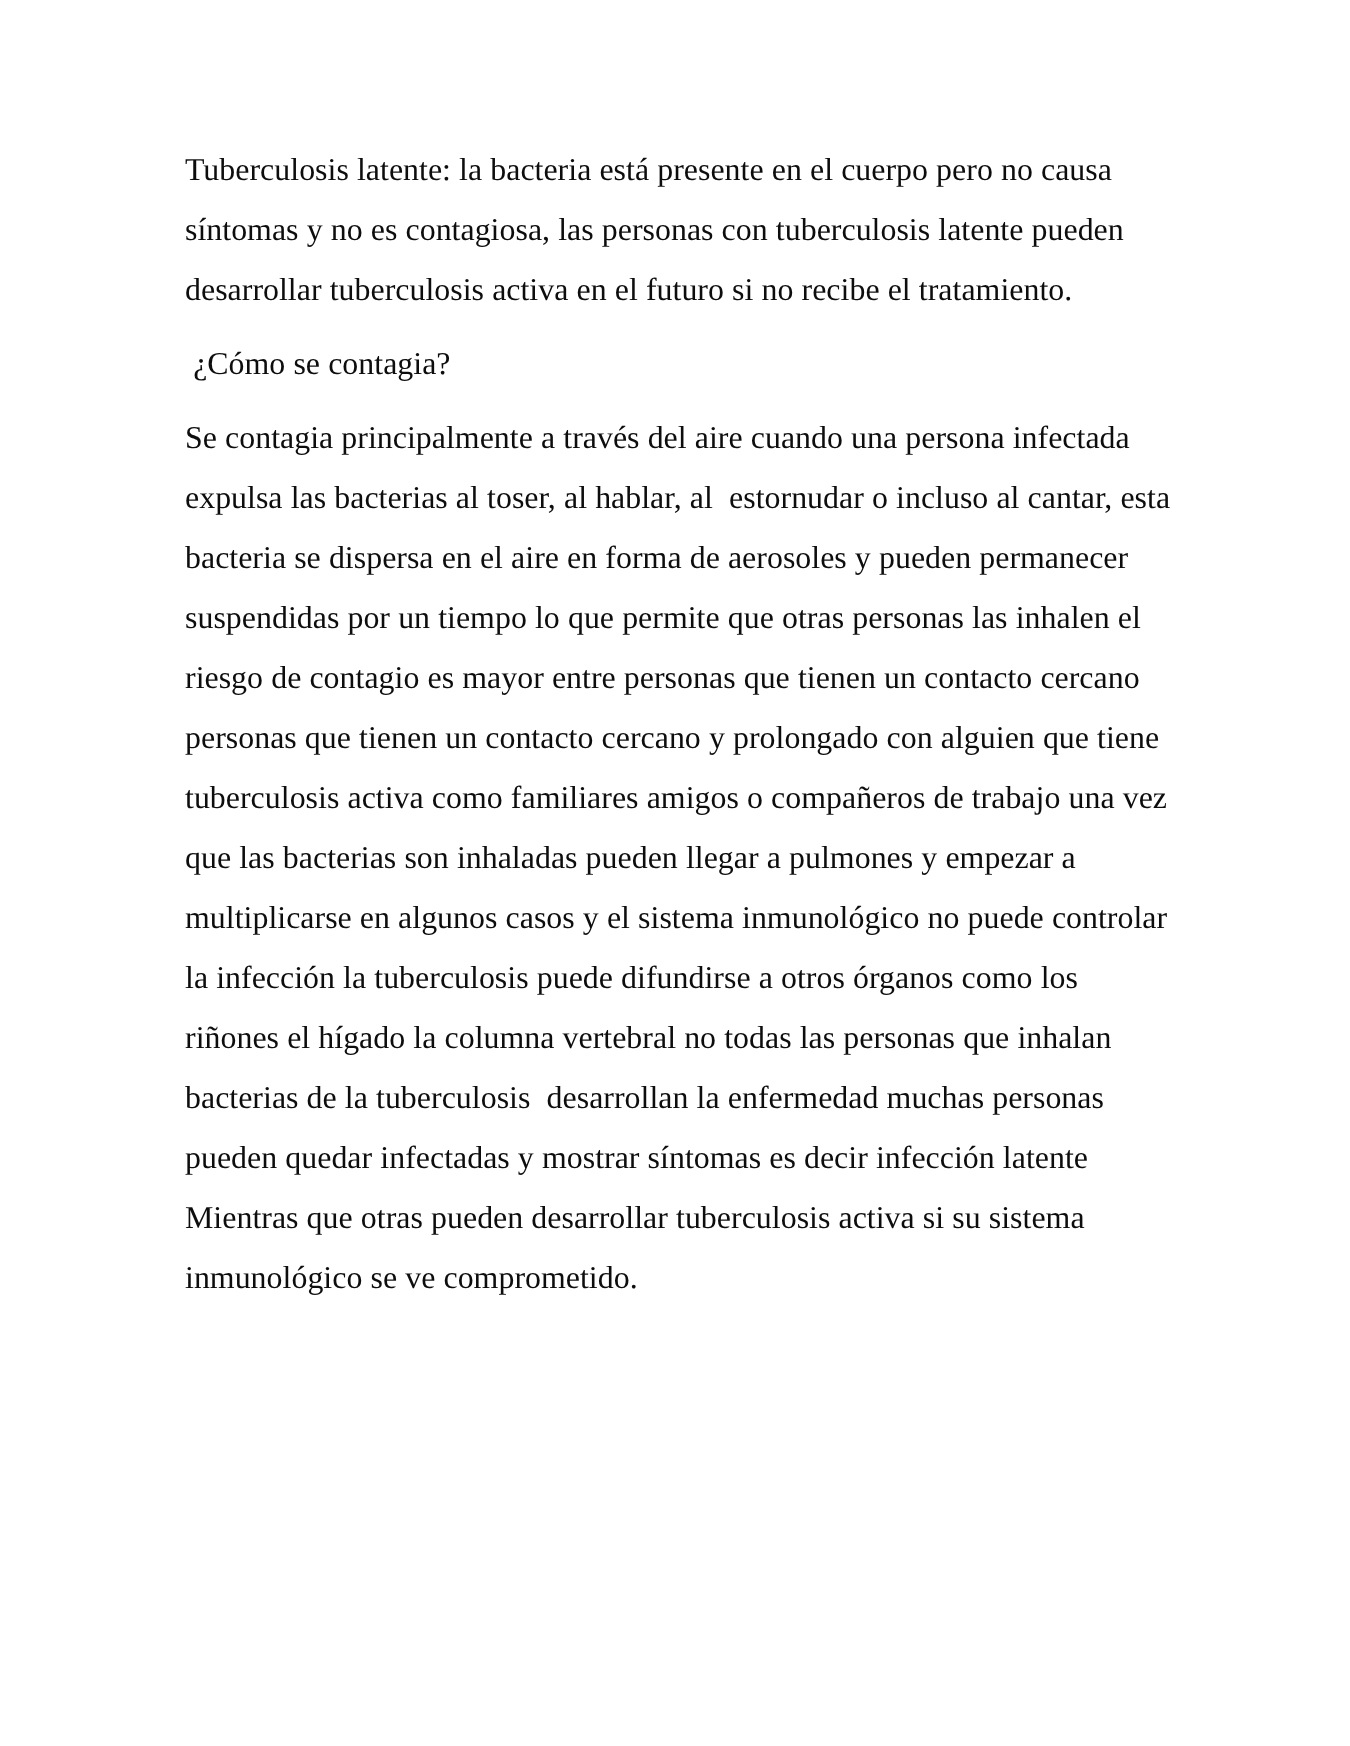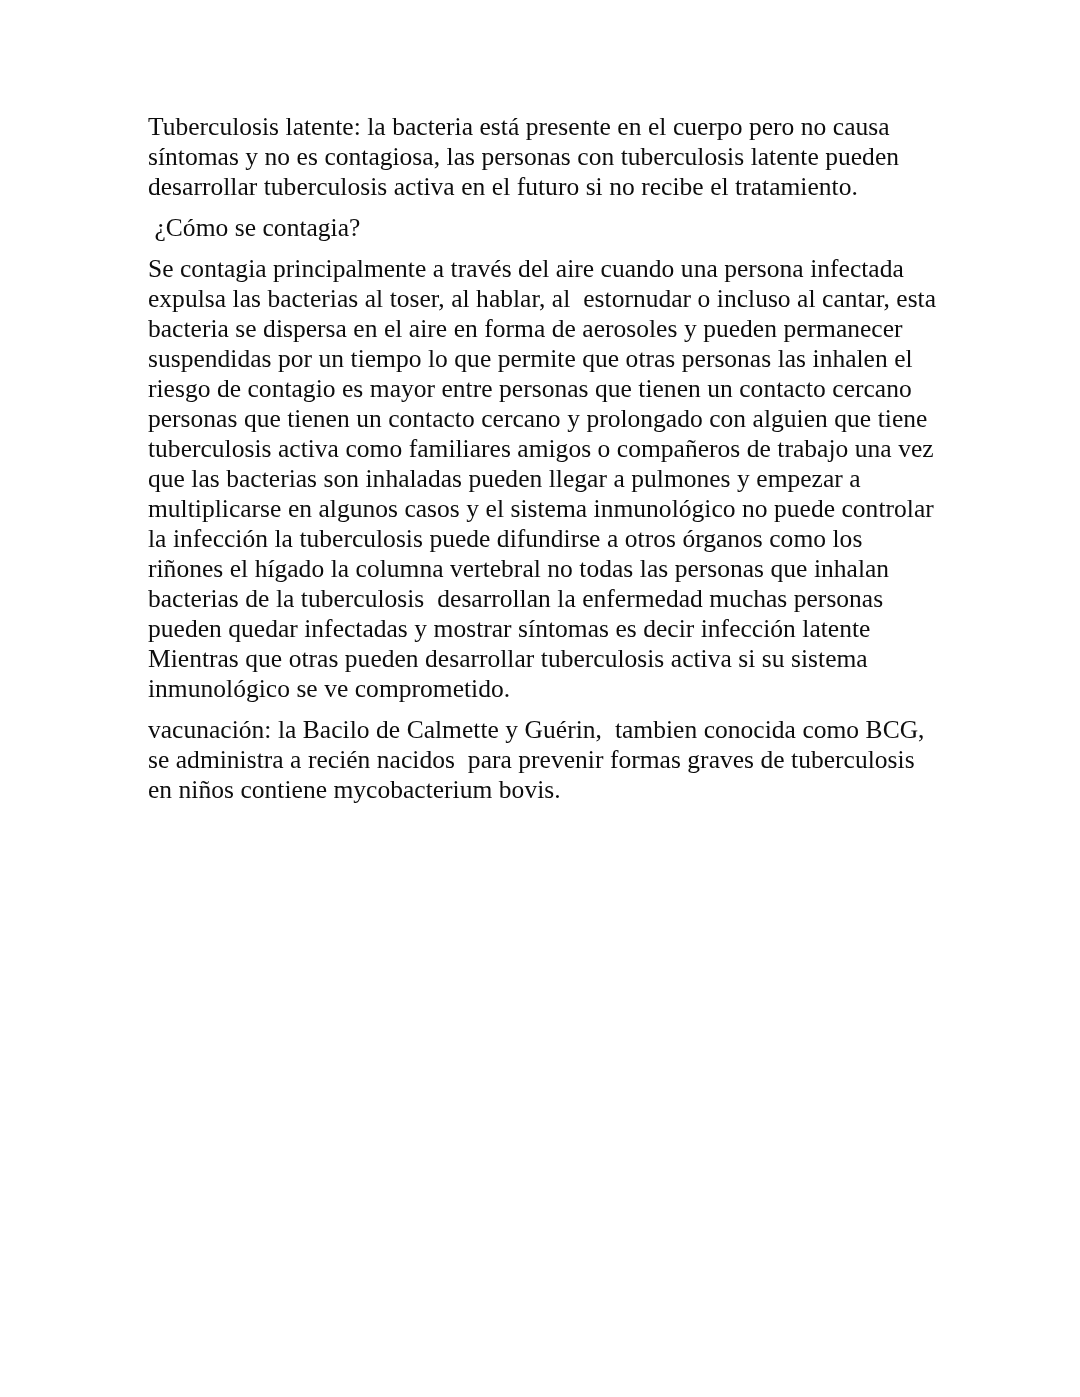--- a/index.html
+++ b/index.html
@@ -22,21 +22,21 @@
     box-sizing: border-box;
   }
   .doc-body {
     position: absolute;
     left: 148px;
     top: 112px;
     width: 790px;
   }
   .para {
     font-size: 25.5px;
-    line-height: 30px;
+    line-height: 48px;
     text-align: left;
     margin: 0 0 11px 0;
     white-space: pre-wrap;
     word-spacing: 0.1px;
     letter-spacing: 0.02px;
     hyphens: none;
   }
   .para.heading-q {
     margin-top: 1px;
     margin-bottom: 11px;
@@ -53,16 +53,15 @@
 
     <p class="para">Tuberculosis latente: la bacteria está presente en el cuerpo pero no causa síntomas y no es contagiosa, las personas con tuberculosis latente pueden desarrollar tuberculosis activa en el futuro si no recibe el tratamiento.</p>
 
 
 
     <p class="para heading-q"> ¿Cómo se contagia?</p>
 
     <p class="para">Se contagia principalmente a través del aire cuando una persona infectada expulsa las bacterias al toser, al hablar, al  estornudar o incluso al cantar, esta bacteria se dispersa en el aire en forma de aerosoles y pueden permanecer suspendidas por un tiempo lo que permite que otras personas las inhalen el riesgo de contagio es mayor entre personas que tienen un contacto cercano personas que tienen un contacto cercano y prolongado con alguien que tiene tuberculosis activa como familiares amigos o compañeros de trabajo una vez que las bacterias son inhaladas pueden llegar a pulmones y empezar a multiplicarse en algunos casos y el sistema inmunológico no puede controlar la infección la tuberculosis puede difundirse a otros órganos como los riñones el hígado la columna vertebral no todas las personas que inhalan bacterias de la tuberculosis  desarrollan la enfermedad muchas personas pueden quedar infectadas y mostrar síntomas es decir infección latente Mientras que otras pueden desarrollar tuberculosis activa si su sistema inmunológico se ve comprometido.</p>
 
 
-    <p class="para">vacunación: la Bacilo de Calmette y Guérin,  tambien conocida como BCG, se administra a recién nacidos  para prevenir formas graves de tuberculosis en niños contiene mycobacterium bovis.</p>
 
   </div>
 </div>
 
 </body></html>

